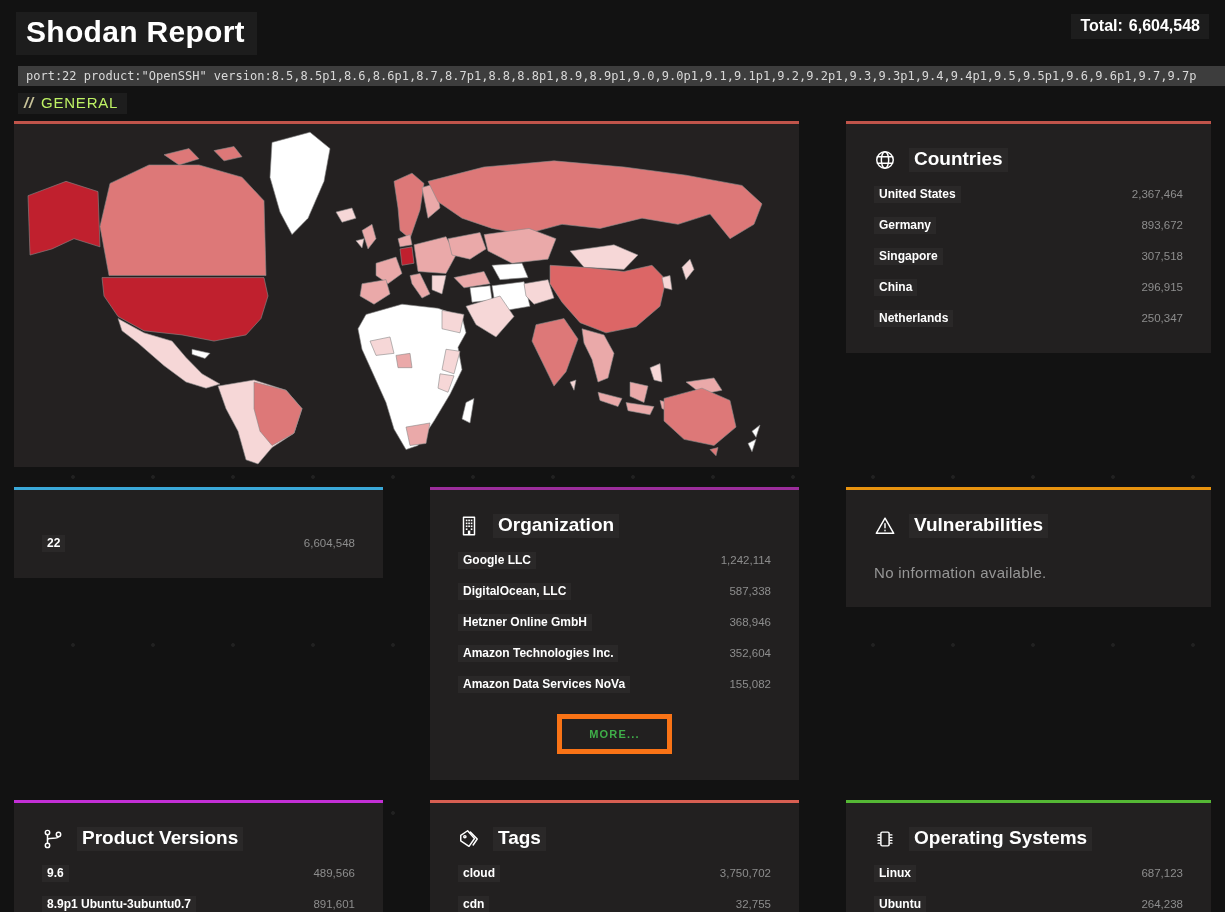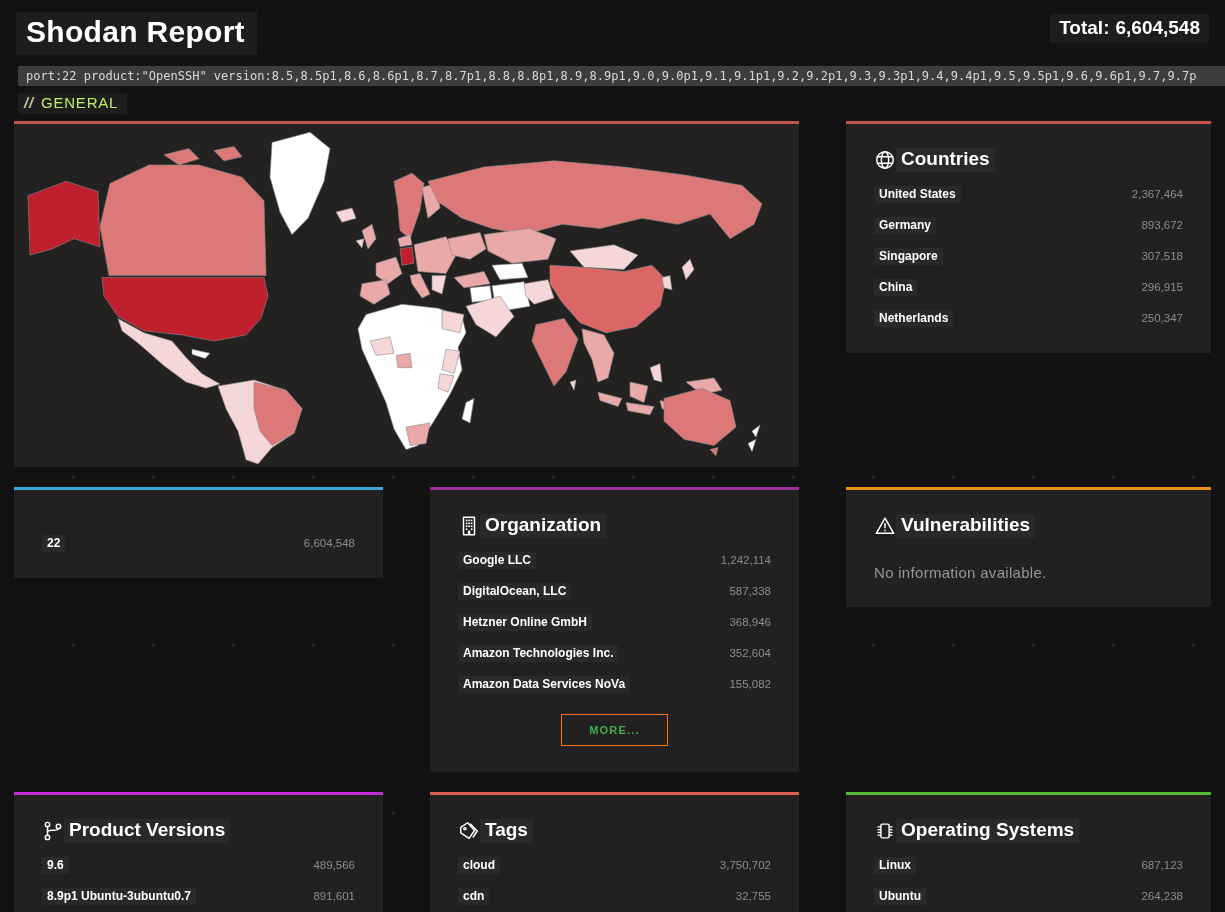--- a/index.html
+++ b/index.html
@@ -6,53 +6,53 @@
   html, body {
     width: 1225px; height: 912px; overflow: hidden;
     background-color: #121212;
     background-image: radial-gradient(circle, #212121 1.5px, transparent 2.2px);
     background-size: 80px 168px;
     background-position: 33px 57px;
     font-family: "Liberation Sans", sans-serif;
   }
   .hdr { display: flex; justify-content: space-between; align-items: flex-start; padding: 12px 16px 2px 16px; }
   .title-box { font-size: 30px; font-weight: bold; color: #fff; background: #1d1d1d; padding: 3px 12px 6px 10px; letter-spacing: .3px; }
-  .total-box { font-size: 19px; font-weight: bold; color: #fff; background: #1d1d1d; padding: 3px 9px 4px; margin-top: 2px; }
+  .total-box { font-size: 16px; font-weight: bold; color: #fff; background: #1d1d1d; padding: 3px 9px 4px; margin-top: 2px; }
   .total-box .lbl { margin-right: 6px; }
   .query-bar {
     margin: 9px 0 0 18px; height: 20px; background: #3d3d3d; color: #d9d9d9;
     font-family: "DejaVu Sans Mono", monospace; font-size: 12px; line-height: 20px;
     padding: 0 8px; white-space: nowrap; overflow: hidden;
   }
   .section-line { margin: 7px 0 0 18px; }
   .sec-box { display: inline-block; background: #1d1d1d; padding: 1px 9px 3px 6px; font-size: 15px; letter-spacing: .8px; }
   .sec-box .slashes { color: #c9c49a; font-style: italic; margin-right: 7px; font-weight: bold; }
   .sec-box .sec-label { color: #bef264; }
   .grid {
     margin: 7px 14px 0 14px;
     display: grid;
     grid-template-columns: 369px 369px 365px;
     gap: 20px 47px;
     align-items: start;
   }
   .panel { background: #222020; border-top: 3px solid #888; padding: 24px 28px 26px 28px; }
-  .panel-title { display: flex; align-items: center; font-size: 19px; font-weight: bold; color: #fff; }
+  .panel-title { display: flex; align-items: center; gap: 13px; font-size: 19px; font-weight: bold; color: #fff; }
   .panel-title .t-text { background: rgba(255,255,255,0.04); padding: 0 5px 2px; }
   .icon { width: 22px; height: 22px; flex: 0 0 auto; }
   .icon svg { width: 100%; height: 100%; stroke: #fff; fill: none; stroke-width: 1.6; stroke-linecap: round; stroke-linejoin: round; }
   .row { display: flex; justify-content: space-between; align-items: baseline; margin-top: 14px; }
   .row:first-of-type { margin-top: 21px; }
   .row .r-label { font-size: 12px; font-weight: bold; color: #fff; background: rgba(255,255,255,0.04); padding: 1px 5px 2px; }
   .row .r-value { font-size: 11.5px; color: #8d8d8d; }
   .map-panel { grid-column: 1 / 3; grid-row: 1; padding: 0; height: 346px; background: #242121; }
   .map-panel svg { display: block; width: 100%; height: 100%; }
   .countries-panel { grid-column: 3; grid-row: 1; }
   .more-wrap { text-align: center; margin-top: 21px; }
   .more-btn {
-    display: inline-block; background: transparent; border: 1px solid #f97316; color: #3fae49;
+    display: inline-block; background: transparent; border: 5px solid #f97316; color: #3fae49;
     font-family: "Liberation Sans", sans-serif; font-size: 11px; font-weight: bold; letter-spacing: 1.2px;
     padding: 9px 27px; cursor: pointer;
   }
   .empty-text { margin-top: 26px; font-size: 15px; color: #979797; letter-spacing: .3px; }
   
   .m { stroke: #8a8a8a; stroke-width: .6; }
   .m-d  { fill: #c0202e; }
   .m-m  { fill: #dd7878; }
   .m-c  { fill: #dc6666; }
   .m-l  { fill: #eaa9a9; }

